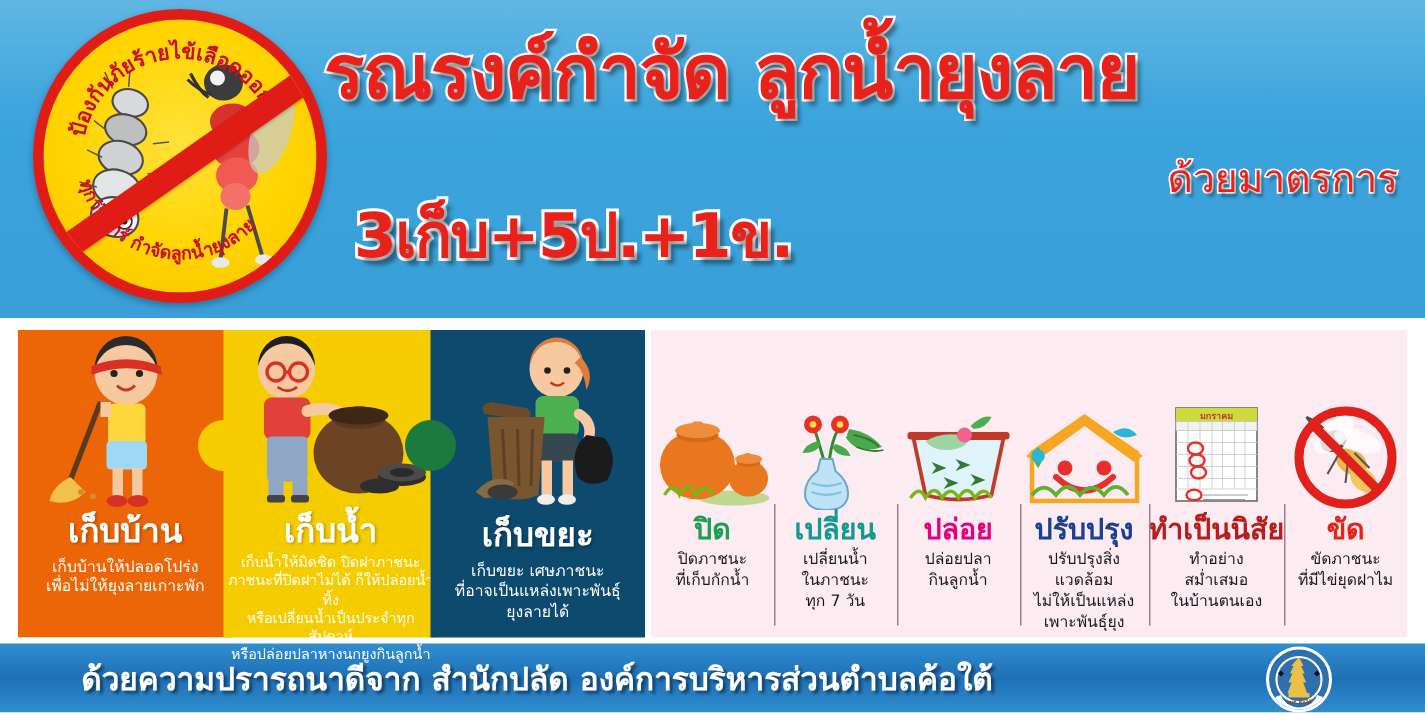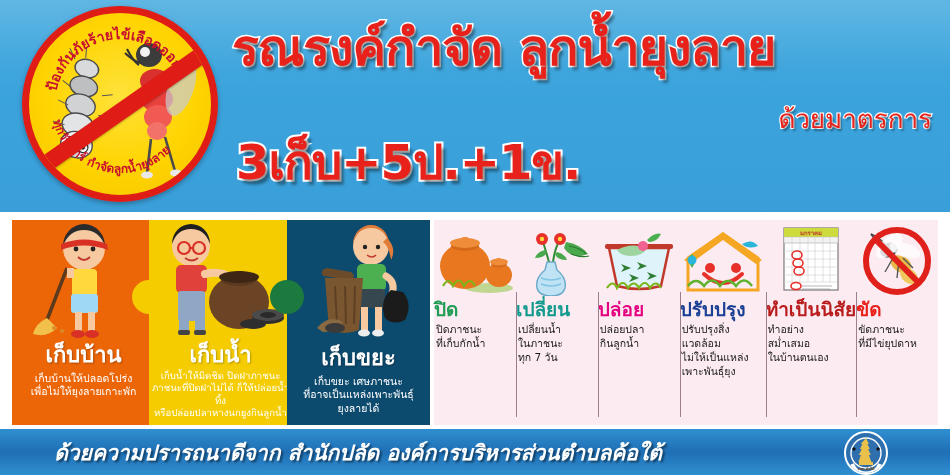--- a/index.html
+++ b/index.html
@@ -32,39 +32,39 @@
     overflow: hidden;
   }
   .logo-slash {
     position: absolute; left: -10px; top: 86px; width: 215px; height: 17px;
     background: #e01c16; transform: rotate(-35deg); transform-origin: center;
     box-shadow: 0 1px 2px rgba(0,0,0,.25);
   }
 
   
   .title-main {
-    position: absolute; left: 232px; top: 22px; width: 700px;
+    position: absolute; left: 216px; top: 22px; width: 700px;
     font-size: 50px; font-weight: bold; line-height: 1.05;
     color: #e8211b; text-align: left;
     -webkit-text-stroke: 3px #ffffff;
     paint-order: stroke fill;
     text-shadow: 3px 4px 3px rgba(0,0,0,.40);
     letter-spacing: -1px;
     white-space: nowrap;
   }
   .title-sub {
     position: absolute; right: 18px; top: 98px;
     font-size: 26px; font-weight: normal; color: #e8211b;
     -webkit-text-stroke: 2.2px #ffffff; paint-order: stroke fill;
     text-shadow: 2px 3px 2px rgba(0,0,0,.38);
     white-space: nowrap;
   }
   .title-formula {
     position: absolute; left: 236px; top: 124px;
-    font-size: 48px; font-weight: bold; color: #e8211b;
+    font-size: 41px; font-weight: bold; color: #e8211b;
     -webkit-text-stroke: 4px #ffffff; paint-order: stroke fill;
     text-shadow: 4px 5px 3px rgba(0,0,0,.40);
     white-space: nowrap; letter-spacing: -1px;
   }
 
   
   .sep-top { position:absolute; left:0; top:212px; width:950px; height:8px; background:#ffffff; }
 
   
   .body-row { position: absolute; left: 0; top: 220px; width: 950px; height: 205px; }
@@ -100,21 +100,21 @@
   .panel.p2 .panel-desc { top: 150px; font-size: 9.6px; }
   .panel.p3 .panel-desc { top: 155px; }
   .fig { position: absolute; left: 0; top: 4px; width: 100%; height: 120px; }
 
   
   .measures {
     position: absolute; left: 434px; top: 0; width: 504px; height: 205px;
     background: #fcecf1; display: flex;
   }
   .measure {
-    flex: 1; position: relative; text-align: left; padding-top: 4px;
+    flex: 1; position: relative; text-align: center; padding-top: 4px; margin-top: 44px;
   }
   .measure + .measure::before {
     content: ""; position: absolute; left: 0; top: 72px; bottom: 8px; width: 1px;
     background: #9b7f8d;
   }
   .m-icon { height: 72px; display: flex; align-items: flex-end; justify-content: center; }
   .m-label {
     font-size: 19px; font-weight: bold; line-height: 1.05; margin-top: 4px;
     white-space: nowrap;
   }
@@ -124,21 +124,21 @@
   .sep-bot { position:absolute; left:0; top:425px; width:950px; height:4px; background:#ffffff; }
   .footer {
     position: absolute; left: 0; top: 429px; width: 950px; height: 46px;
     background: linear-gradient(180deg,#2f8fd0 0%, #1f6fb5 50%, #2f8fd0 100%);
   }
   .footer-text {
     position: absolute; left: 0; top: 0; width: 762px; height: 46px;
     display: flex; align-items: center; justify-content: center;
     font-size: 21px; font-weight: bold; color: #ffffff;
     text-shadow: 2px 2px 2px rgba(0,0,0,.45);
-    padding-right: 46px; white-space: nowrap; font-style: italic;
+    padding-right: 46px; white-space: nowrap;
   }
   .seal {
     position: absolute; right: 62px; top: 2px; width: 44px; height: 44px;
     border-radius: 50%; background: #2b6fb0; border: 2px solid #ffffff;
     overflow: hidden;
   }
 </style>
 </head>
 <body>
 
@@ -263,20 +263,21 @@
           <rect x="86" y="47" width="9" height="5" rx="2" fill="#3d2714"></rect>
           <ellipse cx="119" cy="94" rx="16" ry="6" fill="#2e2e2e"></ellipse>
           <ellipse cx="119" cy="91" rx="16" ry="6" fill="#4a4a4a"></ellipse>
           <ellipse cx="119" cy="91" rx="8" ry="3" fill="#2a2a2a"></ellipse>
           <ellipse cx="104" cy="100" rx="13" ry="5" fill="#2e2e2e"></ellipse>
         </svg>
         <div class="panel-title">เก็บน้ำ</div>
         <div class="panel-desc">
           <div>เก็บน้ำให้มิดชิด ปิดฝาภาชนะ</div>
           <div>ภาชนะที่ปิดฝาไม่ได้ ก็ให้ปล่อยน้ำทิ้ง</div>
+          <div>หรือเปลี่ยนน้ำเป็นประจำทุกสัปดาห์</div>
           <div>หรือปล่อยปลาหางนกยูงกินลูกน้ำ</div>
         </div>
       </div>
 
       <div class="panel p3">
         <div class="knob k3"></div>
         <svg class="fig" viewBox="0 0 143 120">
           <ellipse cx="84" cy="22" rx="18" ry="19" fill="#f7c9a0"></ellipse>
           <path d="M66 20 a18 19 0 0 1 36 0 q-4 -16 -18 -16 t-18 16z" fill="#e07b39"></path>
           <path d="M100 14 q10 10 4 22 q-2 -14 -8 -18z" fill="#e07b39"></path>
@@ -461,21 +462,21 @@
                   <path d="M34 24 l10 10"></path>
               </g>
             </g>
             <circle cx="38" cy="35" r="31" fill="none" stroke="#e0211b" stroke-width="6"></circle>
             <line x1="16" y1="13" x2="60" y2="57" stroke="#e0211b" stroke-width="6"></line>
           </svg>
         </div>
         <div class="m-label" style="color:#e8211b">ขัด</div>
         <div class="m-desc">
           <div>ขัดภาชนะ</div>
-            <div>ที่มีไข่ยุปดาห</div>
+            <div>ที่มีไข่ยุดฝาไม</div>
         </div>
       </div>
     </div>
   </div>
 
   <div class="sep-bot"></div>
 
   <div class="footer">
     <div class="footer-text">ด้วยความปรารถนาดีจาก สำนักปลัด องค์การบริหารส่วนตำบลค้อใต้</div>
     <div class="seal">

